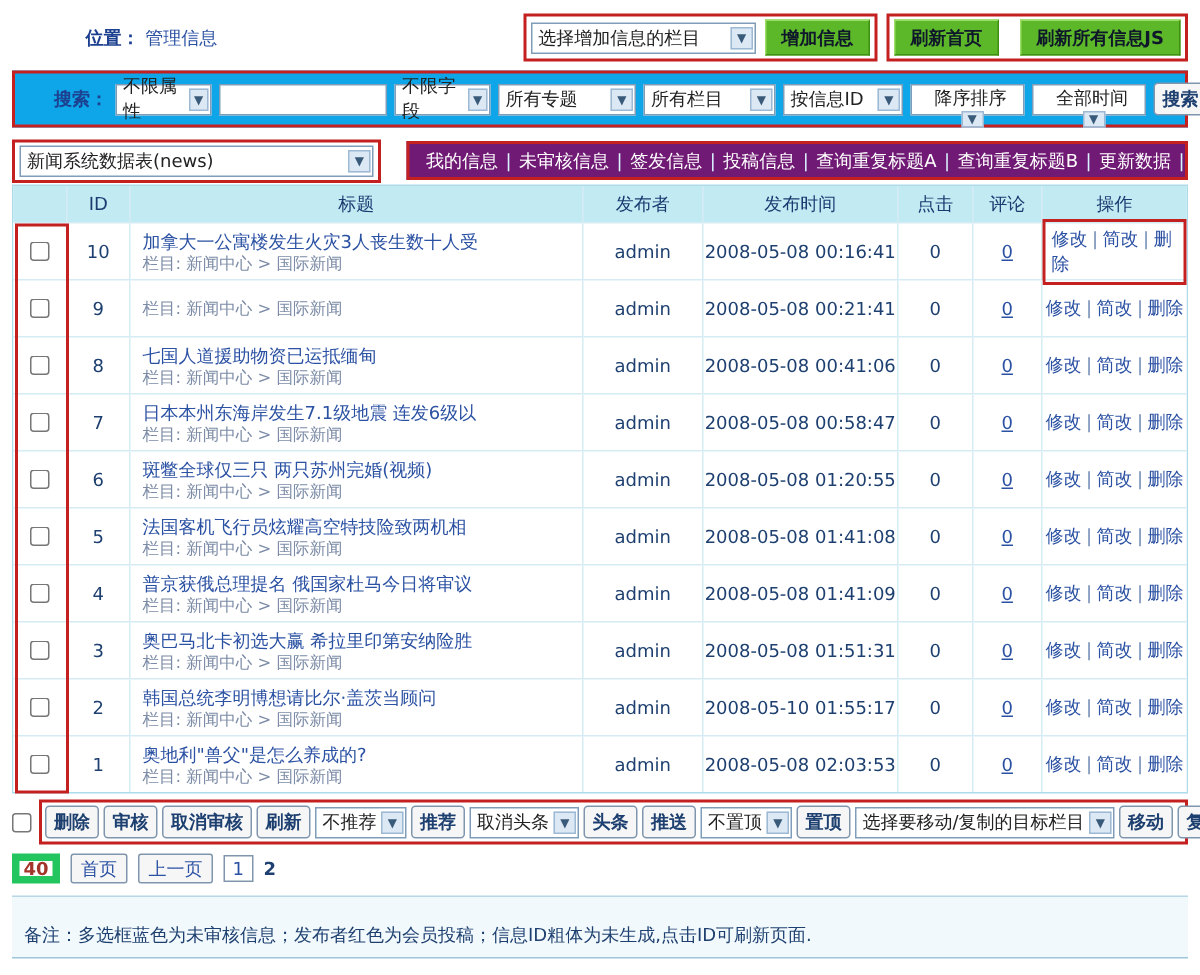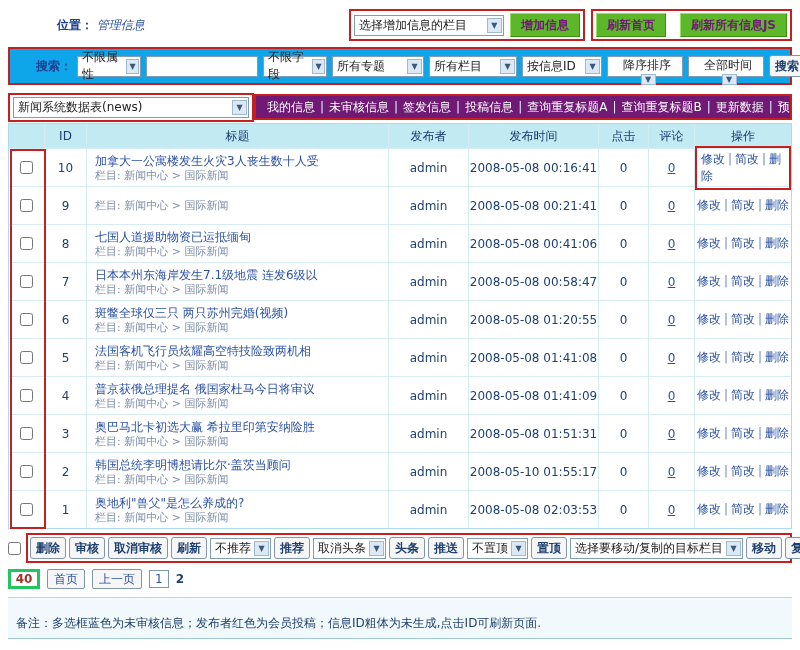--- a/index.html
+++ b/index.html
@@ -5,23 +5,23 @@
   * { box-sizing: border-box; margin: 0; padding: 0; }
   html,body { width: 800px; height: 650px; overflow: hidden; background: #fff;
     font-family: "DejaVu Sans", "Liberation Sans", sans-serif; font-size: 12px; color: #1e4070; }
   body { padding: 8px; }
   a { text-decoration: none; cursor: pointer; }
 
   
   .topbar { display: flex; justify-content: space-between; align-items: center; height: 34px; }
   .crumb { padding-left: 18px; }
   .crumb .loc { font-weight: bold; color: #1c3f8f; margin-left: 31px; }
-  .crumb a { color: #2b51a3; font-style: italic; }
+  .crumb a { color: #2b51a3; }
   .rbox { border: 2px solid #c42020; padding: 2px 3px; display: inline-flex; align-items: center; gap: 6px; }
-  .gbtn { height: 24px; padding: 0 10px; background: #5cb729; color: #701a75; font-weight: bold;
+  .gbtn { height: 24px; padding: 0 10px; background: #5cb729; color: #0f172a; font-weight: bold;
     font-size: 12px; border: 1px solid; border-color: #9ade66 #3f8f12 #3f8f12 #9ade66; cursor: pointer;
     font-family: inherit; }
   .topgroups { display: flex; gap: 6px; }
 
   
   .fsel { display: inline-flex; align-items: center; justify-content: space-between; background: #fff;
     border: 1px solid #7f9db9; height: 21px; padding-left: 4px; color: #222; cursor: pointer; flex: none; }
   .fsel .arr { width: 15px; height: 15px; background: #dce9f5; border: 1px solid #9db9d4;
     display: inline-flex; align-items: center; justify-content: center; font-size: 8px;
     color: #3a5a7a; margin: 0 1px 0 3px; }
@@ -32,21 +32,21 @@
     font-family: inherit; flex: none; }
 
   
   .search-panel { border: 2px solid #c42020; background: #0ea5e9; display: flex; align-items: center;
     gap: 5px; padding: 7px 4px 7px 26px; margin-top: 5px; height: 38px; }
   .search-panel .lbl { font-weight: bold; color: #1c3f8f; flex: none; }
   .txt { height: 21px; border: 1px solid #7f9db9; width: 112px; padding: 0 3px; font-family: inherit; }
   .w64 { width: 64px; } .w92 { width: 92px; } .w88 { width: 88px; } .w80 { width: 80px; } .w76 { width: 76px; flex-direction: column; }
 
   
-  .databar { display: flex; align-items: center; gap: 0; margin-top: 8px; height: 28px; }
+  .databar { display: flex; align-items: center; gap: 17px; margin-top: 8px; height: 28px; }
   .tablesel { width: 236px; }
   .bluebar { flex: 1; background: #701a75; border: 2px solid #c42020; display: flex; align-items: center;
     padding: 0 6px; height: 26px; overflow: hidden; }
   .blink { color: #fff; font-size: 12px; padding: 0 5px; white-space: nowrap; }
   .bsep { color: #d9f3ff; }
 
   
   .tablewrap { position: relative; margin-top: 2px; border: 1px solid #aedbea; }
   .thead { display: flex; background: #c2eaf3; height: 24px; align-items: center; color: #1b3a70; }
   .cell { flex: none; display: flex; align-items: center; justify-content: center;
@@ -64,21 +64,21 @@
   .ops-red { border: 2px solid #c42020; padding: 3px 4px; }
   .anno-col { position: absolute; left: 1px; top: 25px; width: 36px; height: 380px;
     border: 2px solid #c42020; pointer-events: none; }
 
   
   .actionbar { display: flex; align-items: center; gap: 5px; margin-top: 3px; height: 32px; }
   .actionbar .rbox { gap: 3px; padding: 2px; flex-wrap: nowrap; }
 
   
   .pagination { display: flex; align-items: center; gap: 7px; margin-top: 3px; height: 24px; }
-  .pginput { width: 32px; height: 20px; border: 3px solid #22c55e; text-align: center;
+  .pginput { width: 32px; height: 20px; border: 5px solid #22c55e; text-align: center;
     font-weight: bold; color: #a3342a; font-size: 12px; font-family: inherit; }
   .pbtn { height: 20px; padding: 0 6px; font-size: 12px; color: #2b51a3; background: #f6f6f6;
     border: 1px solid #8096ad; border-radius: 2px; cursor: pointer; font-family: inherit; }
   .pbox { border: 1px solid #8096ad; padding: 0 5px; height: 18px; display: inline-flex;
     align-items: center; color: #2b51a3; }
   .pcur { font-weight: bold; color: #1e4070; }
 
   
   .footnote { margin-top: 6px; background: #f2f9fc; border-top: 1px solid #b9d8e6;
     border-bottom: 1px solid #9fc6da; padding: 17px 8px 6px 8px; color: #1e4070; }

